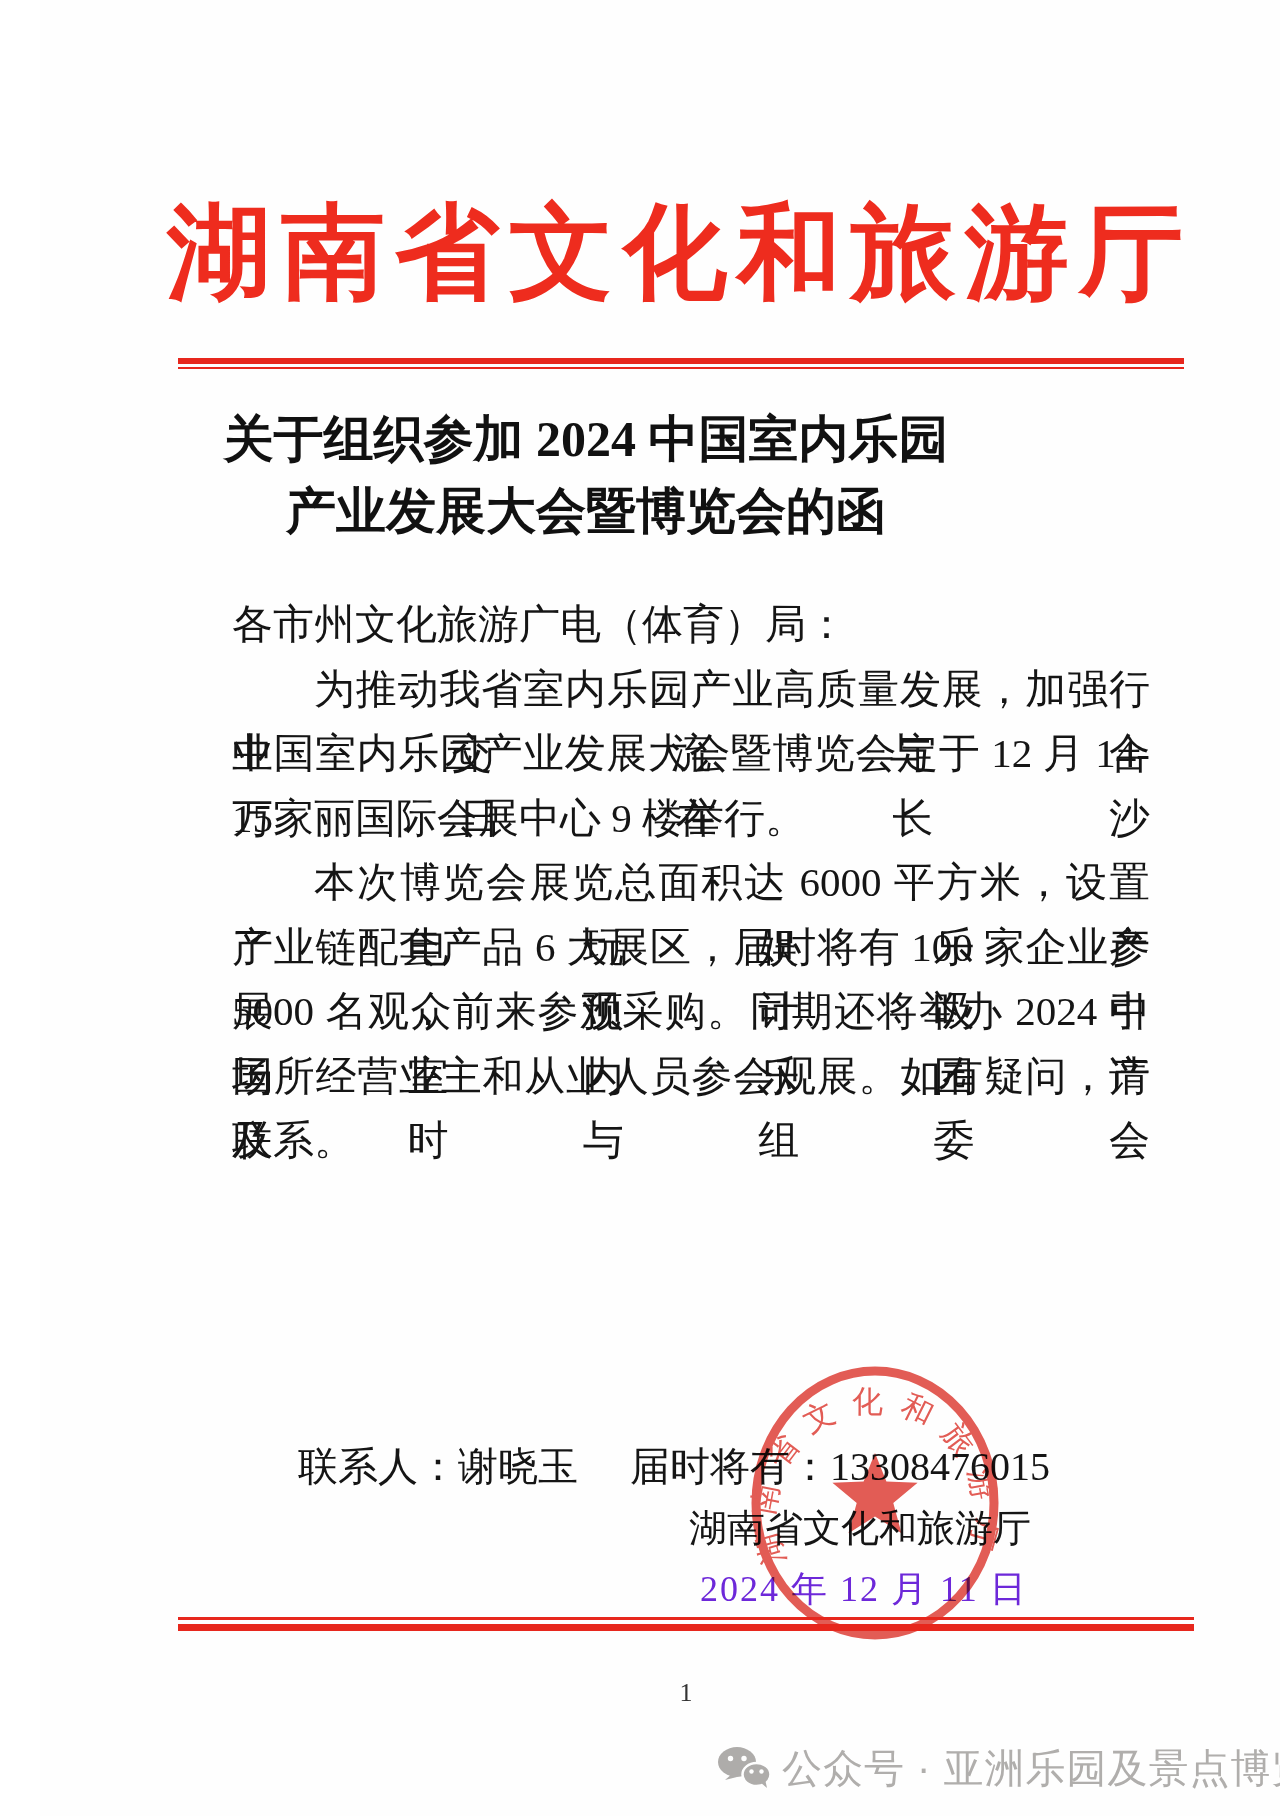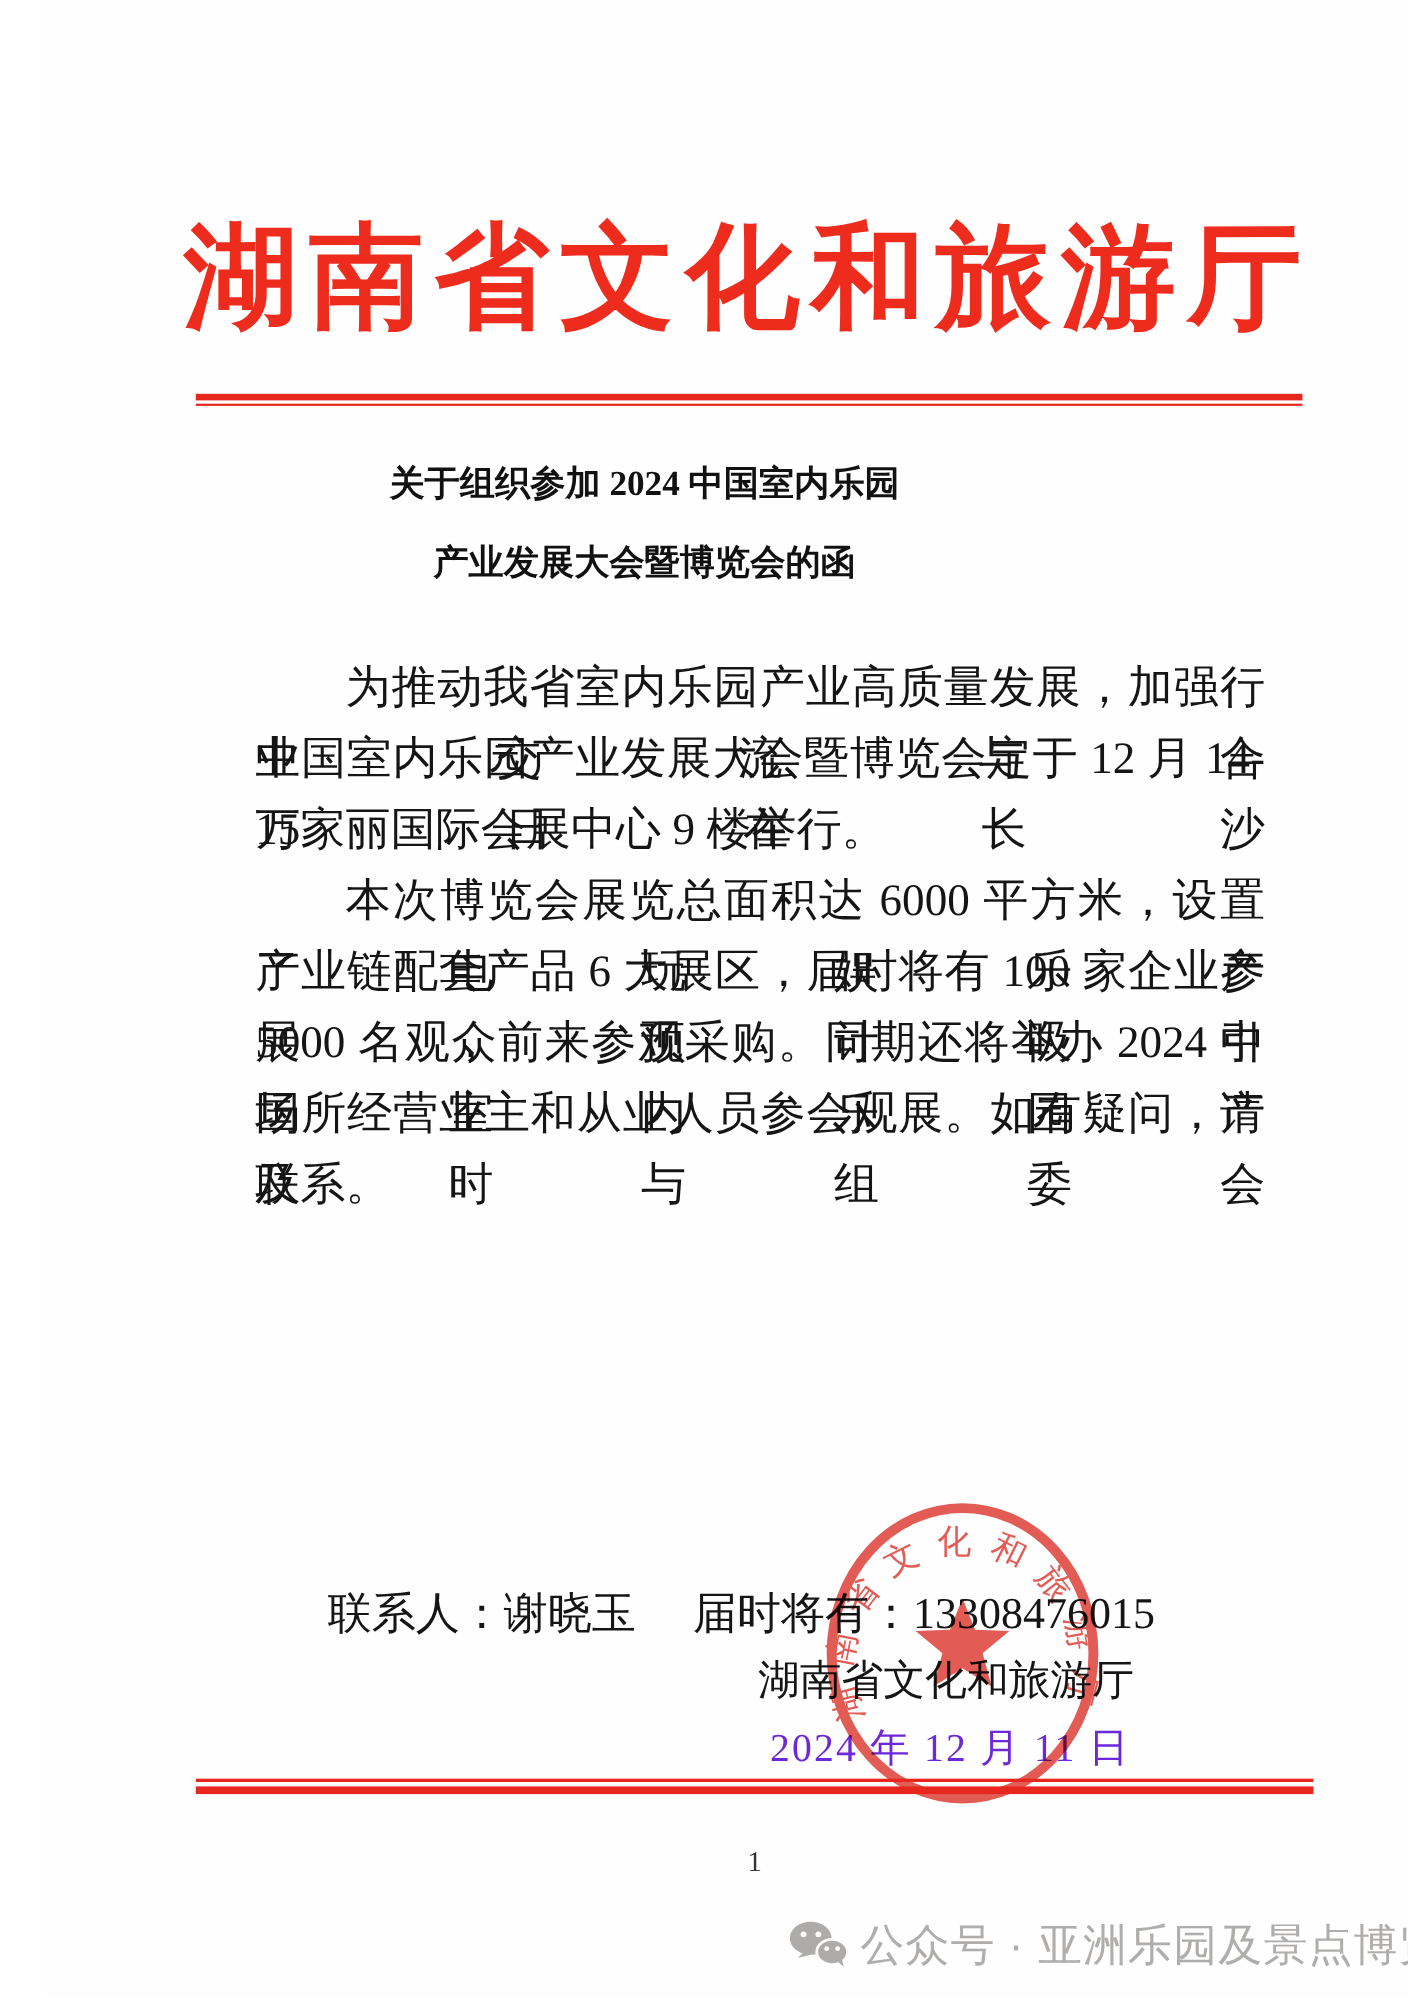--- a/index.html
+++ b/index.html
@@ -14,21 +14,21 @@
     color:#ee2c1e;letter-spacing:10px;white-space:nowrap;
   }
   
   .rule-top{position:absolute;left:138px;top:358px;width:1006px;}
   .rule-top .thick{height:6px;background:#e7271d;}
   .rule-top .gapline{height:3px;background:transparent;}
   .rule-top .thin{height:2px;background:#e7271d;}
   
   .doc-title{
     position:absolute;top:403px;left:0;width:1092px;text-align:center;
-    font-weight:bold;font-size:32px;line-height:72px;color:#111;
+    font-weight:bold;font-size:50px;line-height:72px;color:#111;
   }
   
   .body-col{
     position:absolute;left:192px;top:592px;width:918px;
     font-size:41px;color:#151515;
   }
   .body-line{height:64.5px;line-height:64.5px;white-space:nowrap;}
   .body-line.fill{white-space:normal;text-align:justify;text-align-last:justify;}
   .body-line.indent{text-indent:82px;}
   
@@ -78,20 +78,21 @@
     <div class="gapline"></div>
     <div class="thin"></div>
   </div>
 
   <div class="doc-title">
     <div>关于组织参加 2024 中国室内乐园</div>
     <div>产业发展大会暨博览会的函</div>
   </div>
 
   <div class="body-col">
+    <div class="body-line">各市州文化旅游广电（体育）局：</div>
     <div class="body-line fill indent">为推动我省室内乐园产业高质量发展，加强行业交流与合</div>
     <div class="body-line fill">中国室内乐园产业发展大会暨博览会定于 12 月 14-15 日在长沙</div>
     <div class="body-line">万家丽国际会展中心 9 楼举行。</div>
     <div class="body-line fill indent">本次博览会展览总面积达 6000 平方米，设置了电玩娱乐产</div>
     <div class="body-line fill">产业链配套产品 6 大展区，届时将有 100 家企业参展，预计吸引</div>
     <div class="body-line fill">5000 名观众前来参观采购。同期还将举办 2024 中国室内乐园产</div>
     <div class="body-line fill">场所经营业主和从业人员参会观展。如有疑问，请及时与组委会</div>
     <div class="body-line">联系。</div>
   </div>
 

